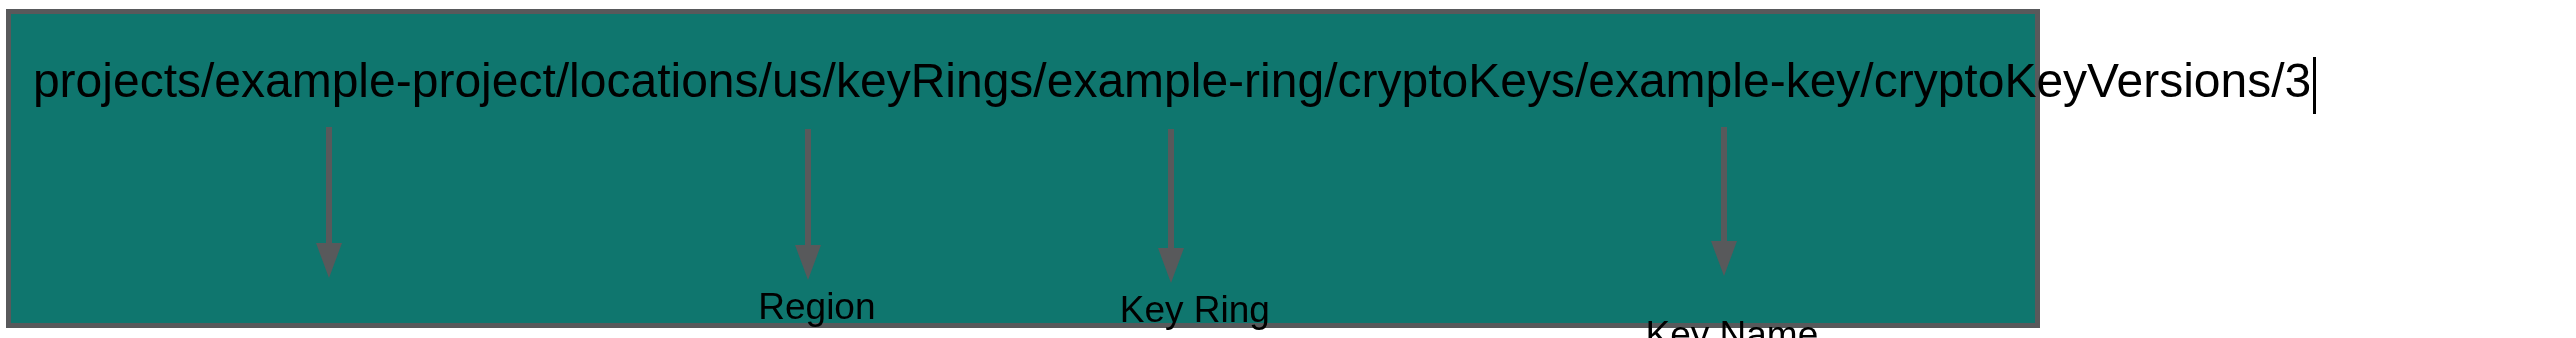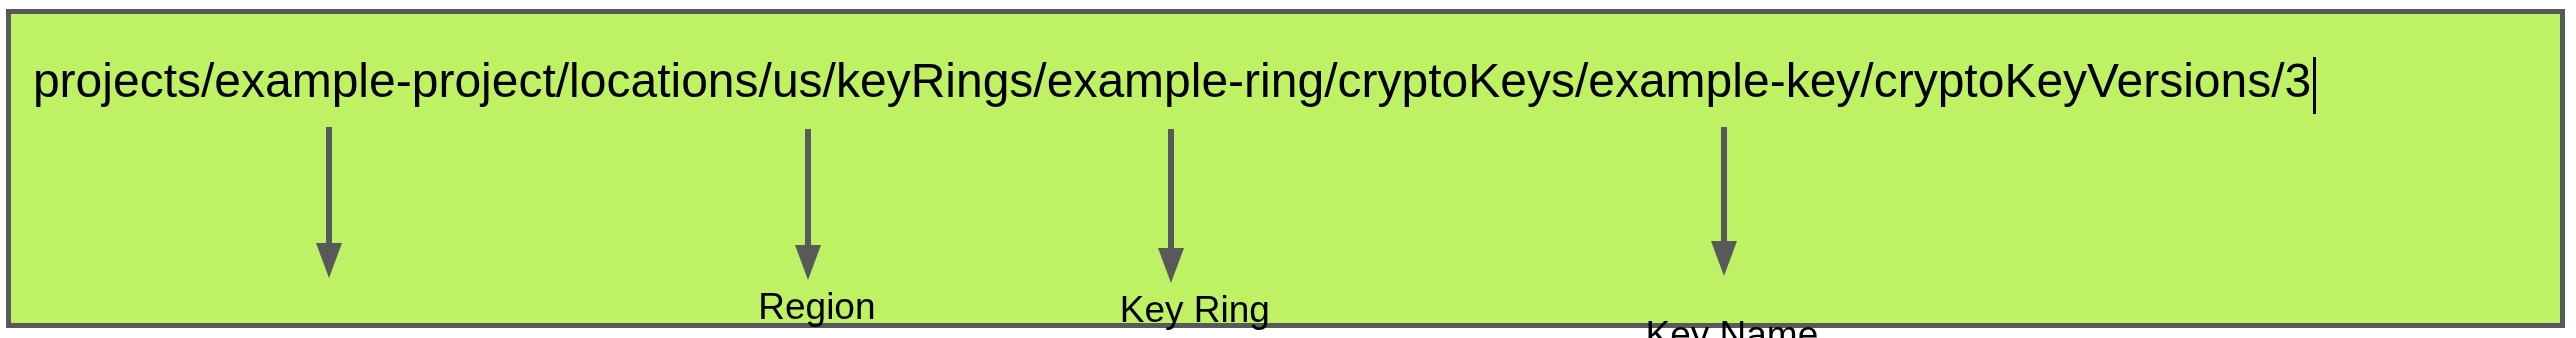--- a/index.html
+++ b/index.html
@@ -9,25 +9,25 @@
     width: 2576px;
     height: 339px;
     position: relative;
     font-family: "Liberation Sans", "DejaVu Sans", sans-serif;
     overflow: hidden;
   }
   .frame {
     position: absolute;
     left: 5.9px;
     top: 8.8px;
-    width: 2559px;
+    width: 2034px;
     height: 319px;
     box-sizing: border-box;
     border: 5.9px solid var(--color-frame, #58595b);
-    background: #bef264;
+    background: #0f766e;
   }
   .resource-path {
     position: absolute;
     left: 22px;
     top: 38px;
     height: 57px;
     line-height: 57px;
     font-size: 48px;
     color: var(--color-text, #000000);
     white-space: nowrap;

